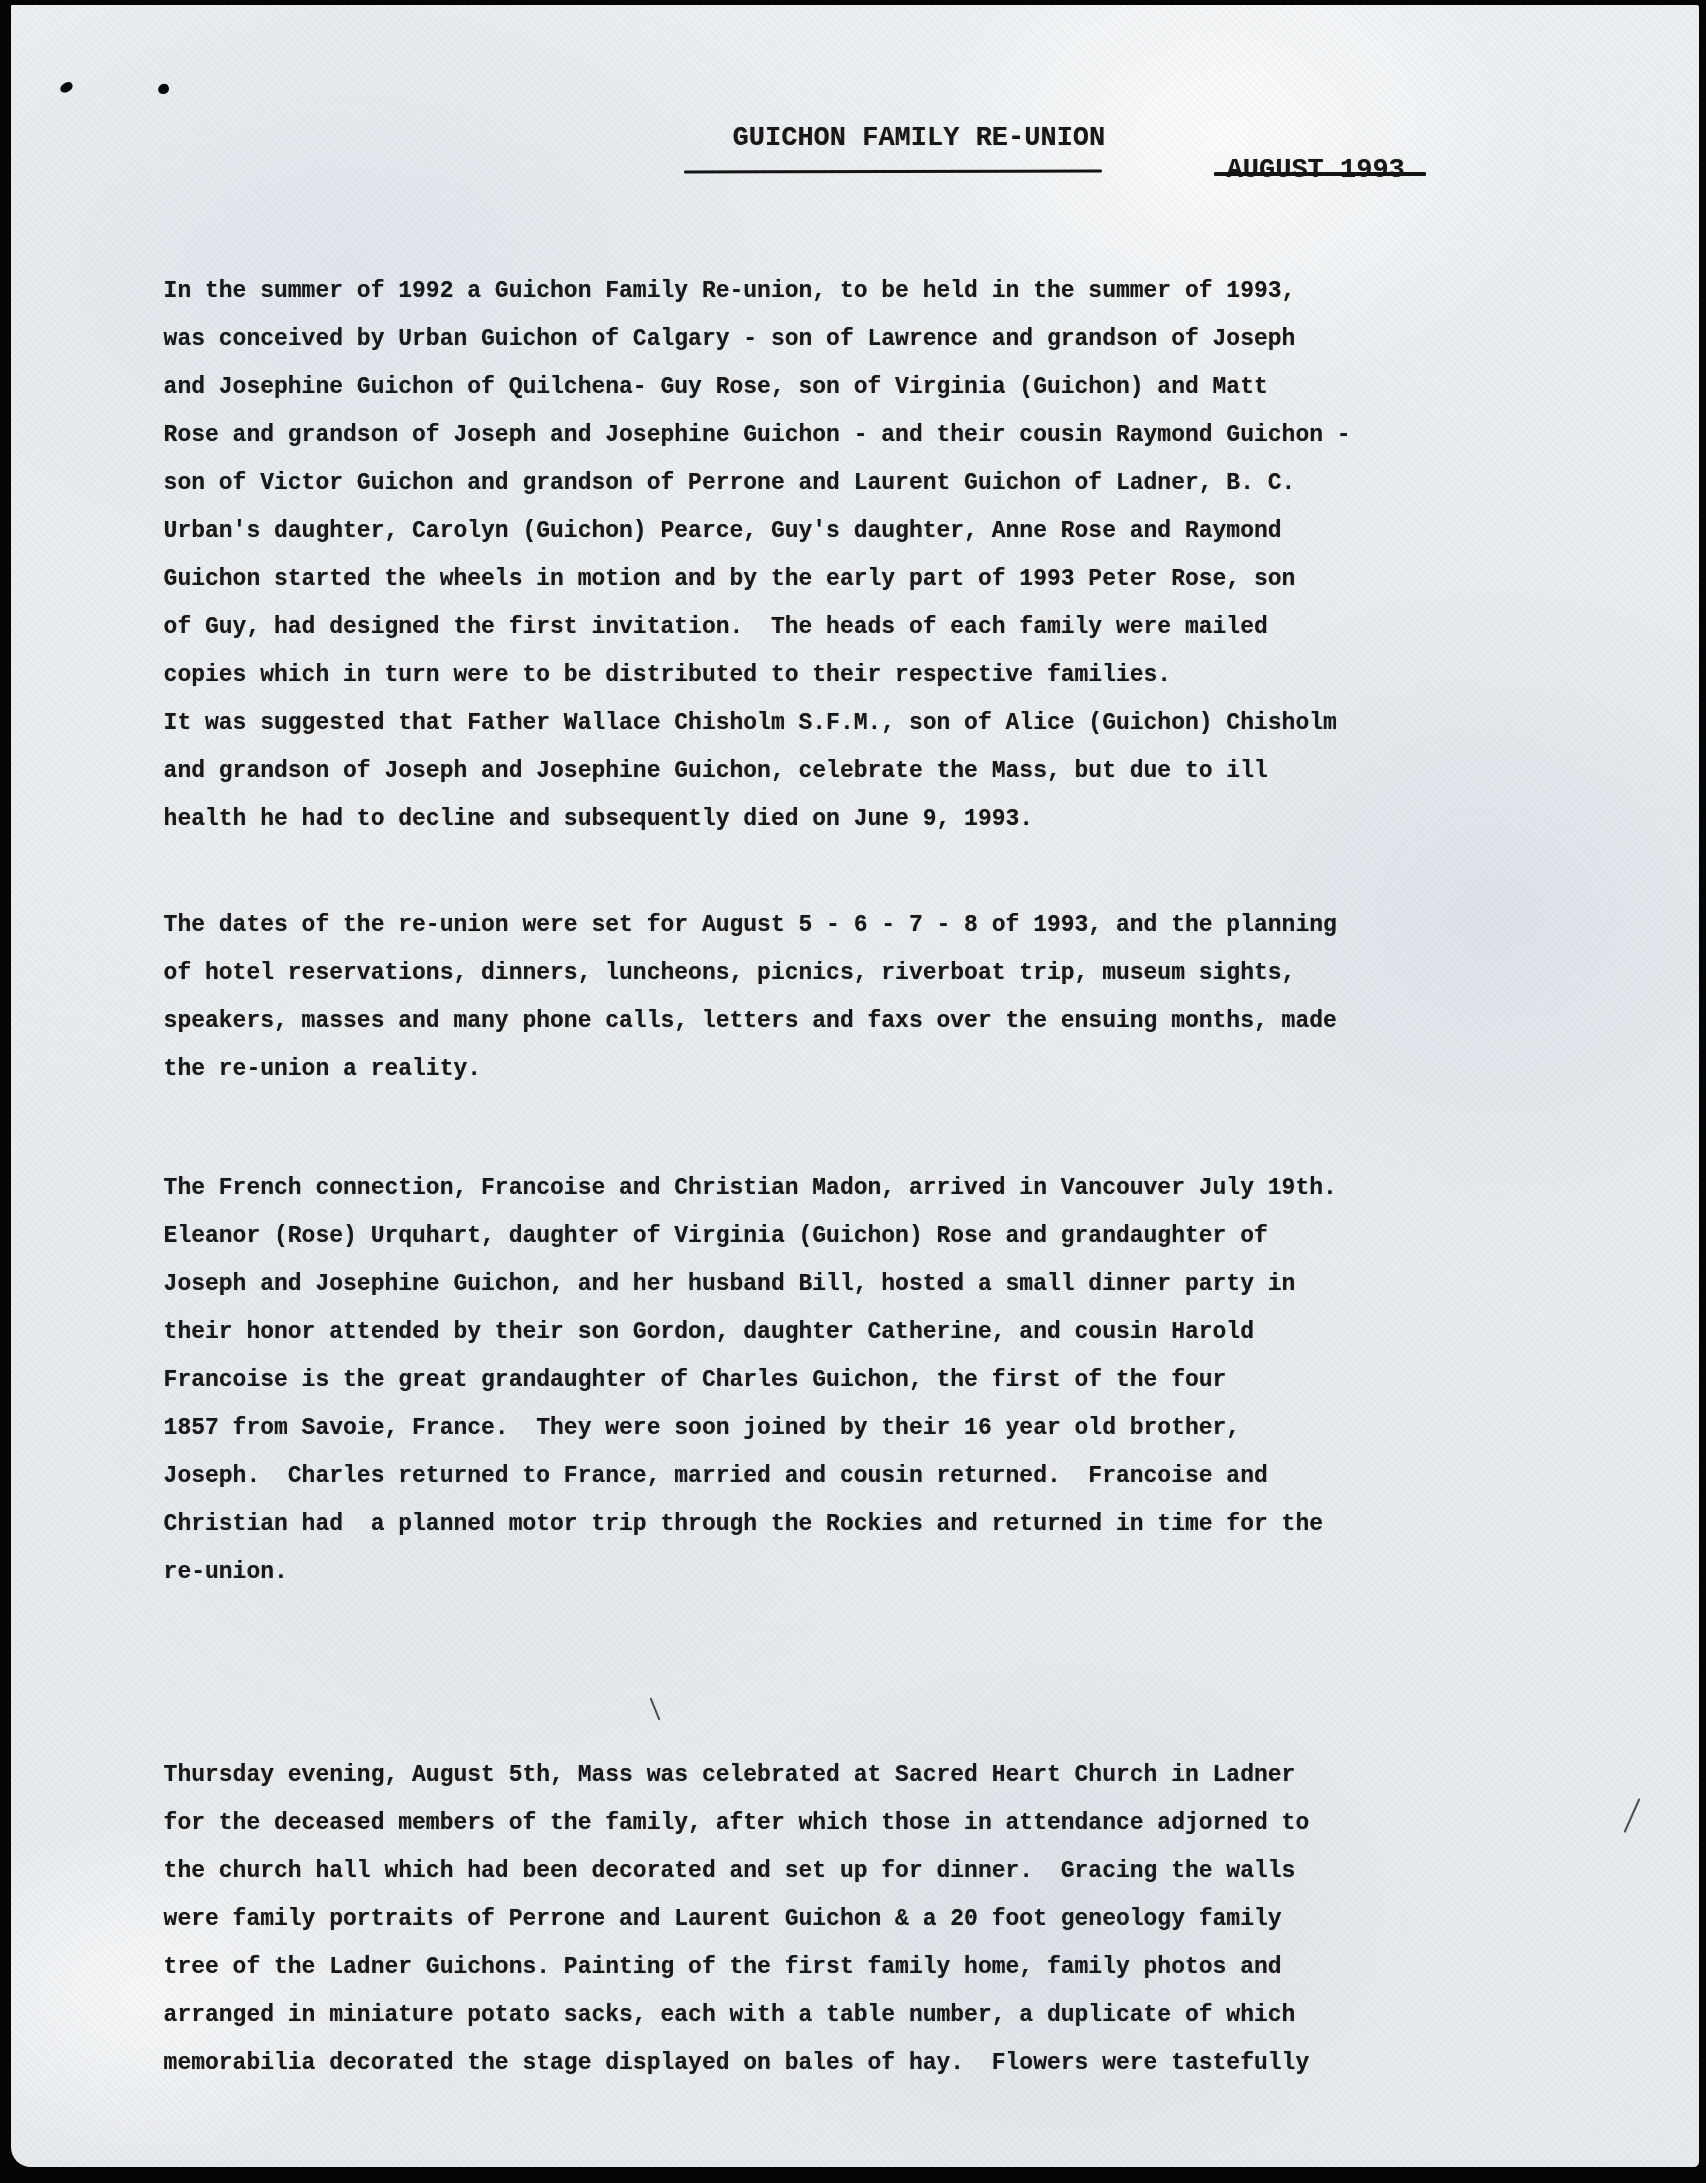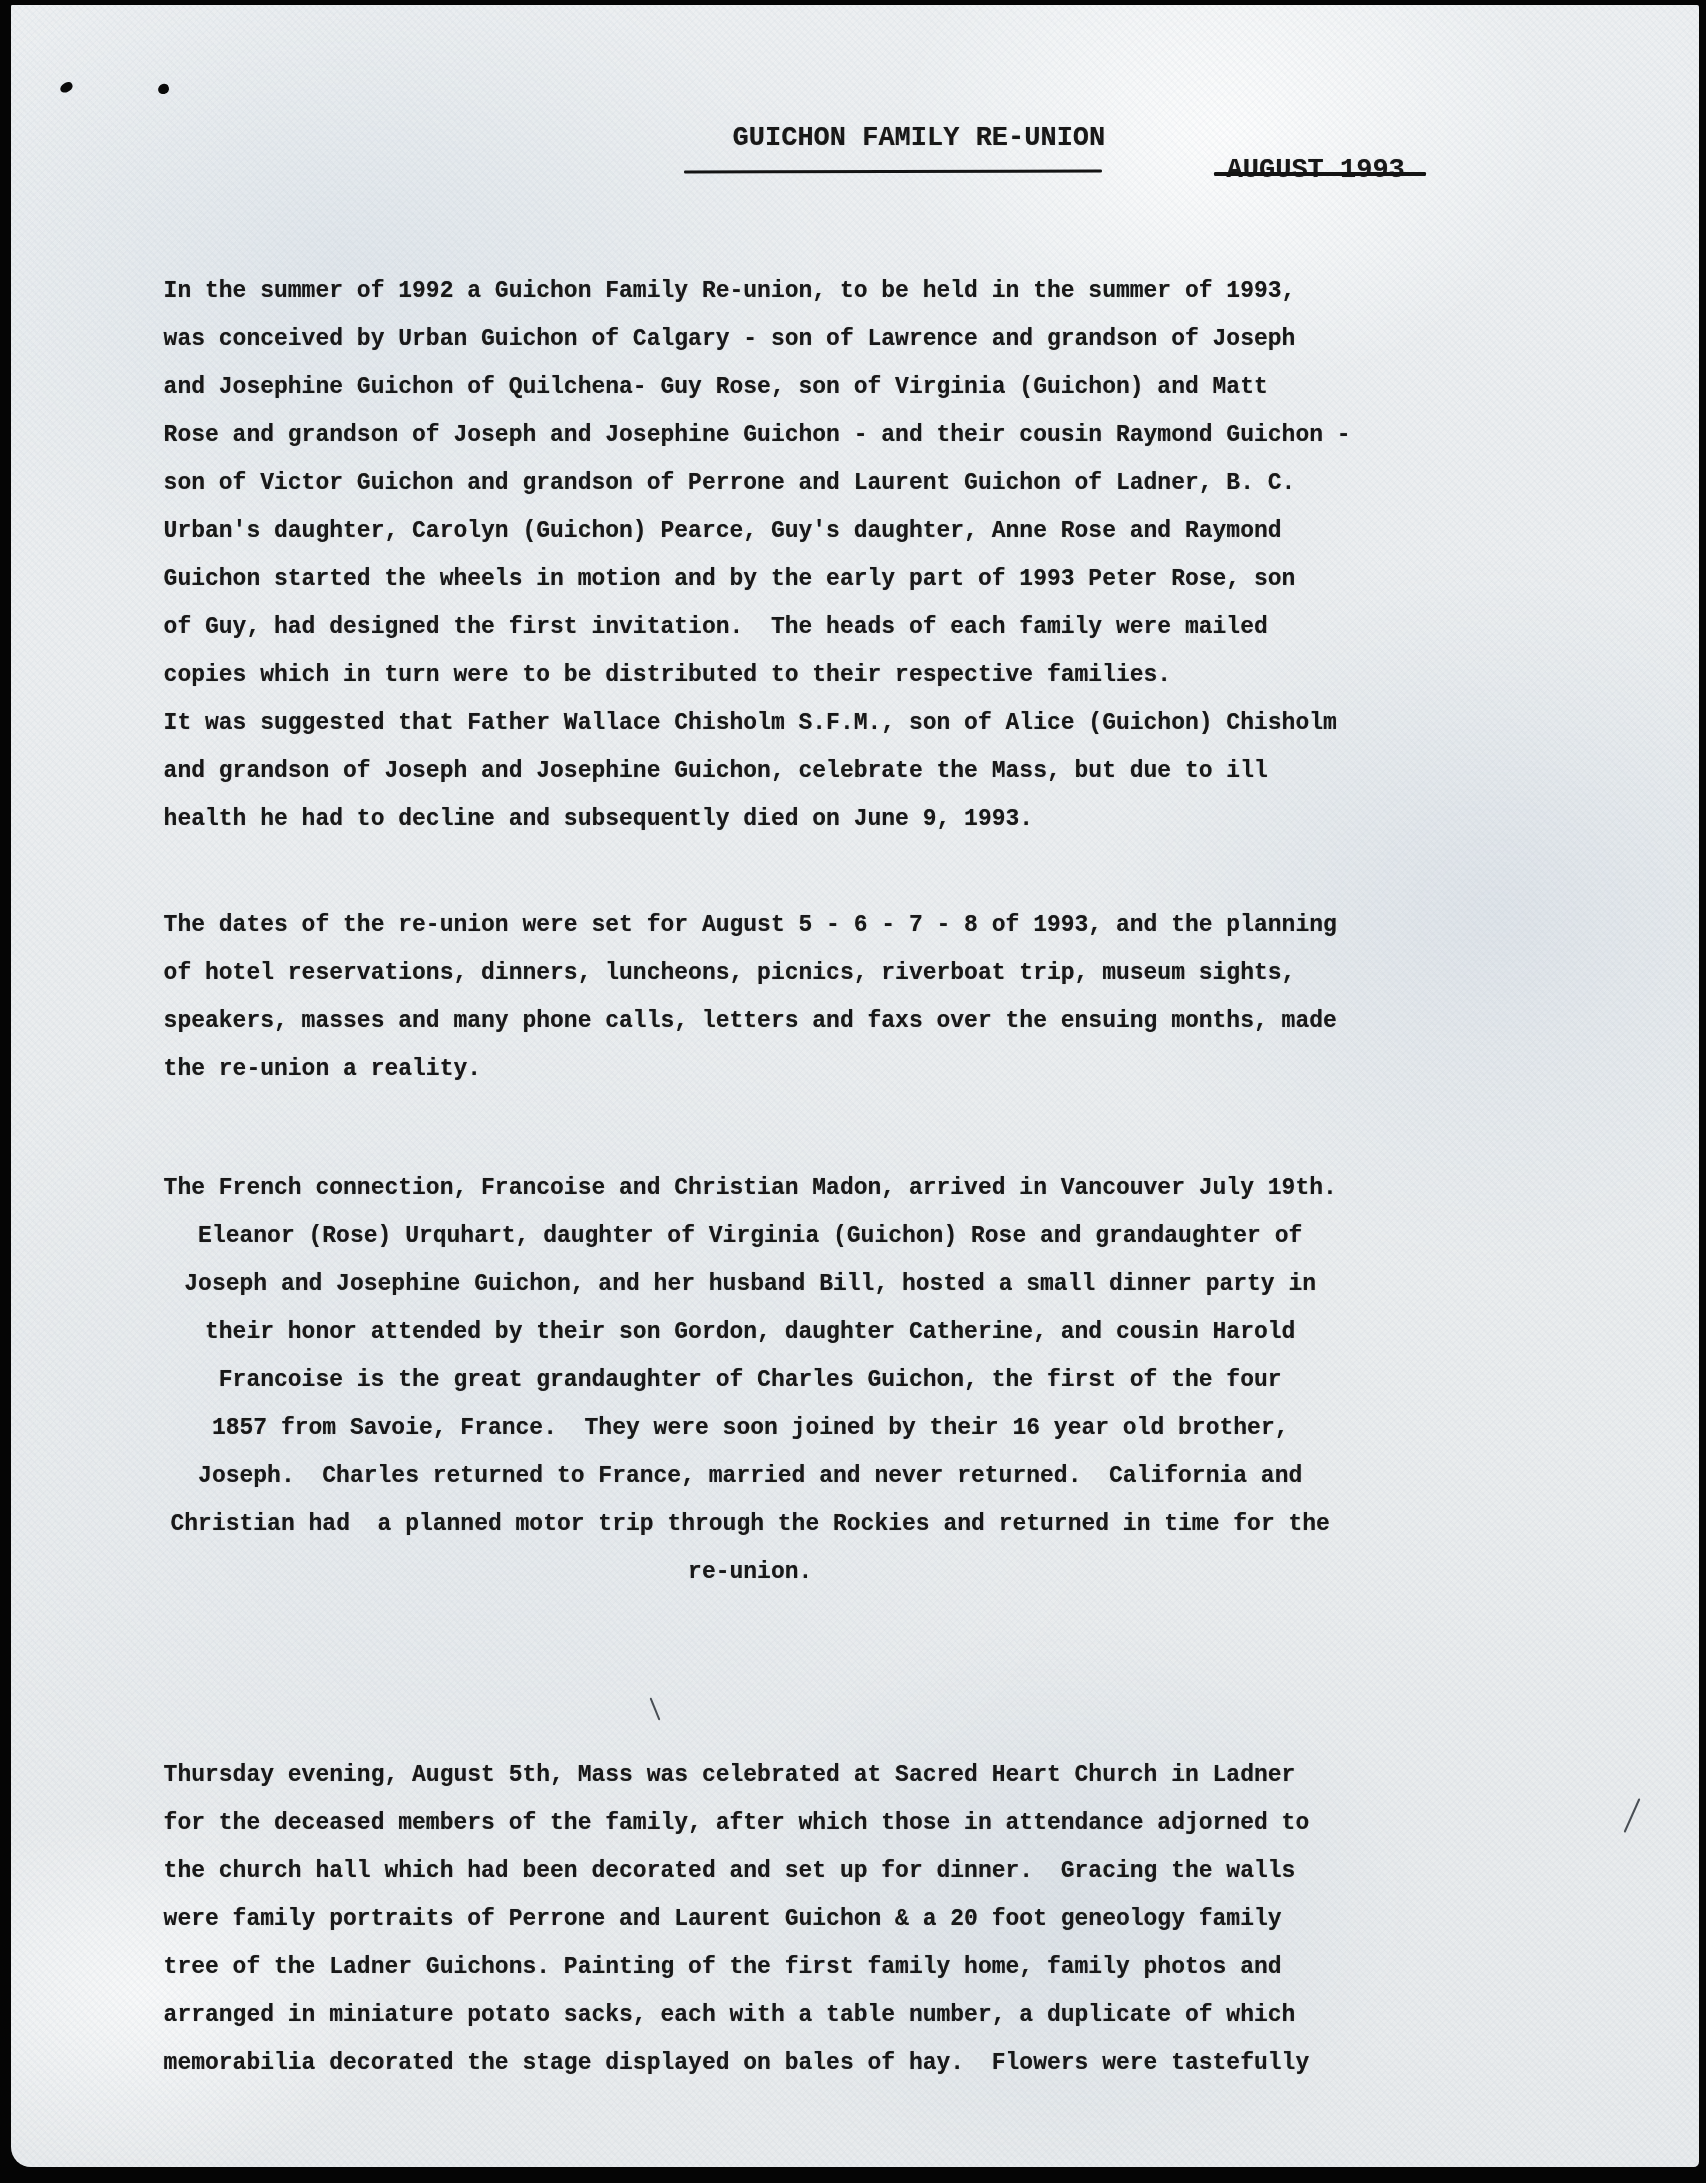--- a/index.html
+++ b/index.html
@@ -51,21 +51,21 @@
   }
   .u-title{ left:673px; top:165px; width:418px; transform:rotate(-0.15deg); }
   .u-date { left:1203px; top:167px; width:212px; }
   .para{
     position:absolute; left:153px;
     font-size:23px; line-height:48px;
   }
   .para .line{ white-space:pre; }
   .p1{ top:262px; }
   .p2{ top:896px; }
-  .p3{ top:1159px;text-align:center; }
+  .p3{ top:1159px; }
   .p4{ top:1746px; }
   .ink-dot{
     position:absolute; background:#0a0a0a; border-radius:55% 45% 50% 50%;
   }
   .dot1{ left:49px;  top:78px; width:12.6px; height:9.3px; transform:rotate(-28deg); }
   .dot2{ left:147px; top:79px; width:11.3px; height:10px; transform:rotate(-15deg); }
   .scratch{
     position:absolute; background:rgba(45,50,58,0.85); width:2px; border-radius:1.3px;
   }
   .s1{ left:643px;  top:1692px; height:24px; transform:rotate(-22deg); }
@@ -107,21 +107,21 @@
     <div class="line">the re-union a reality.</div>
   </div>
 
   <div class="para p3 txt">
     <div class="line">The French connection, Francoise and Christian Madon, arrived in Vancouver July 19th.</div>
     <div class="line">Eleanor (Rose) Urquhart, daughter of Virginia (Guichon) Rose and grandaughter of</div>
     <div class="line">Joseph and Josephine Guichon, and her husband Bill, hosted a small dinner party in</div>
     <div class="line">their honor attended by their son Gordon, daughter Catherine, and cousin Harold</div>
     <div class="line">Francoise is the great grandaughter of Charles Guichon, the first of the four</div>
     <div class="line">1857 from Savoie, France.  They were soon joined by their 16 year old brother,</div>
-    <div class="line">Joseph.  Charles returned to France, married and never returned.  California and</div>
+    <div class="line">Joseph.  Charles returned to France, married and cousin returned.  Francoise and</div>
     <div class="line">Christian had  a planned motor trip through the Rockies and returned in time for the</div>
     <div class="line">re-union.</div>
   </div>
 
   <div class="para p4 txt">
     <div class="line">Thursday evening, August 5th, Mass was celebrated at Sacred Heart Church in Ladner</div>
     <div class="line">for the deceased members of the family, after which those in attendance adjorned to</div>
     <div class="line">the church hall which had been decorated and set up for dinner.  Gracing the walls</div>
     <div class="line">were family portraits of Perrone and Laurent Guichon &amp; a 20 foot geneology family</div>
     <div class="line">tree of the Ladner Guichons. Painting of the first family home, family photos and</div>

